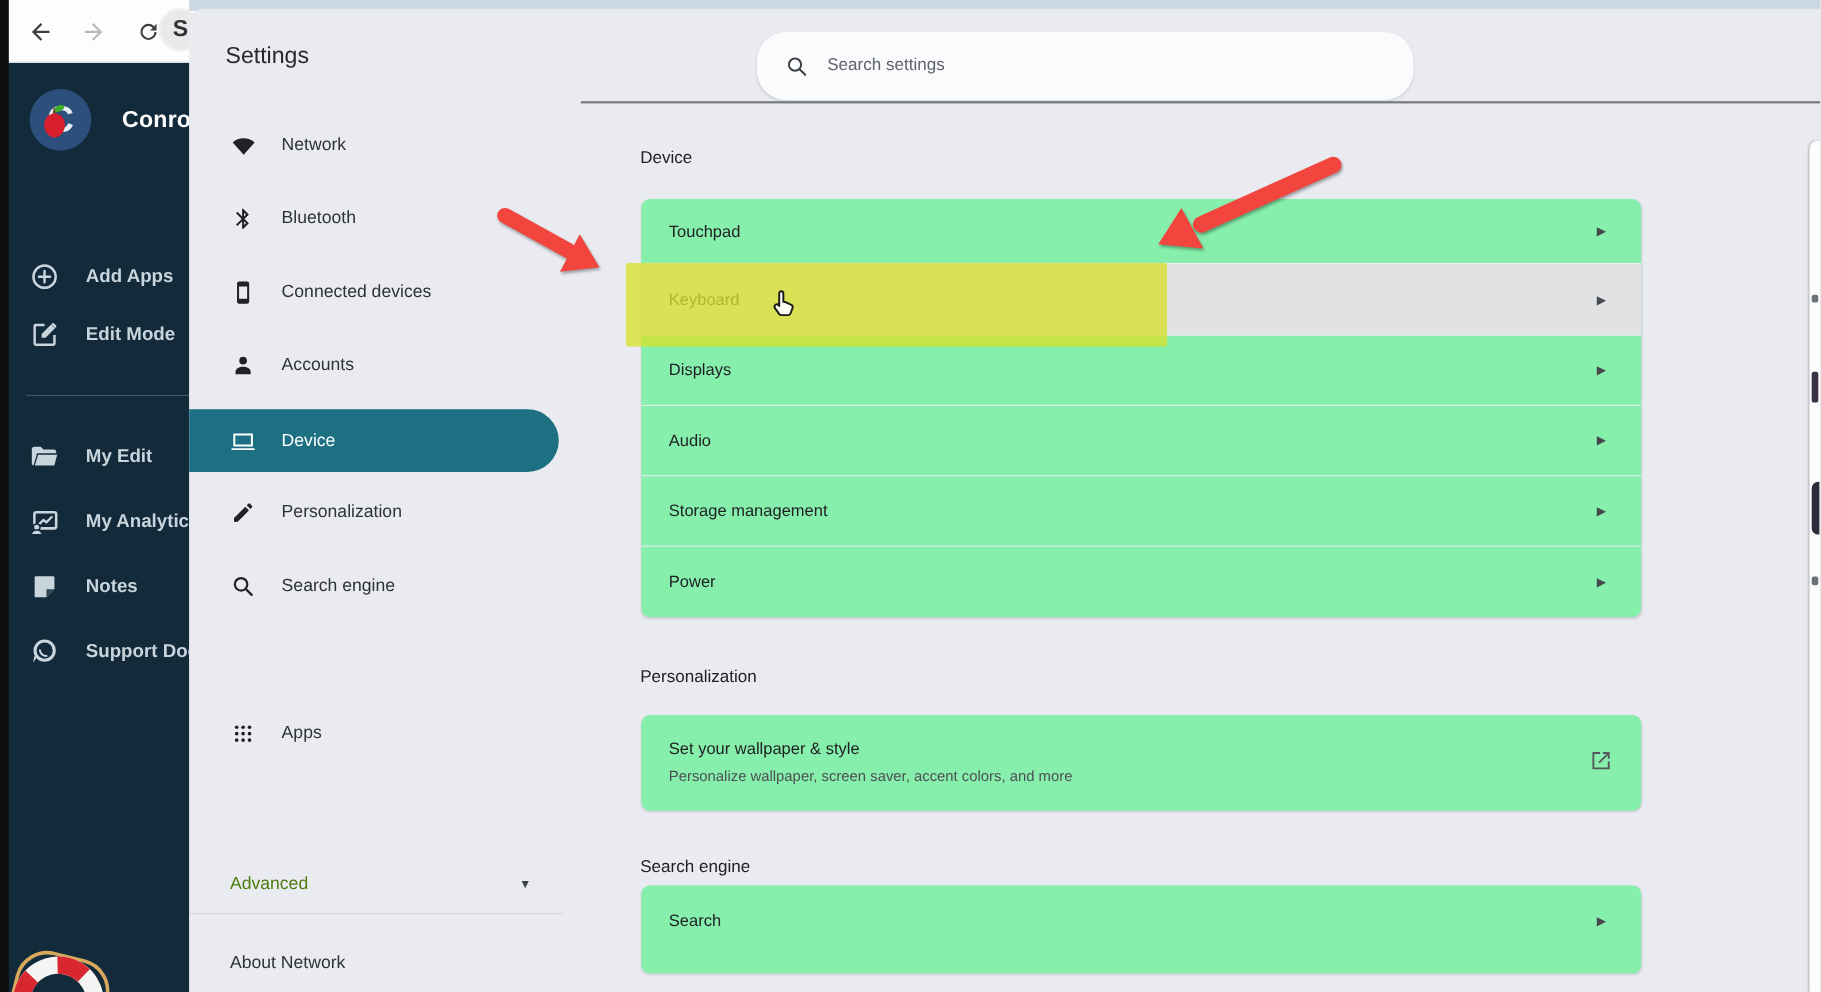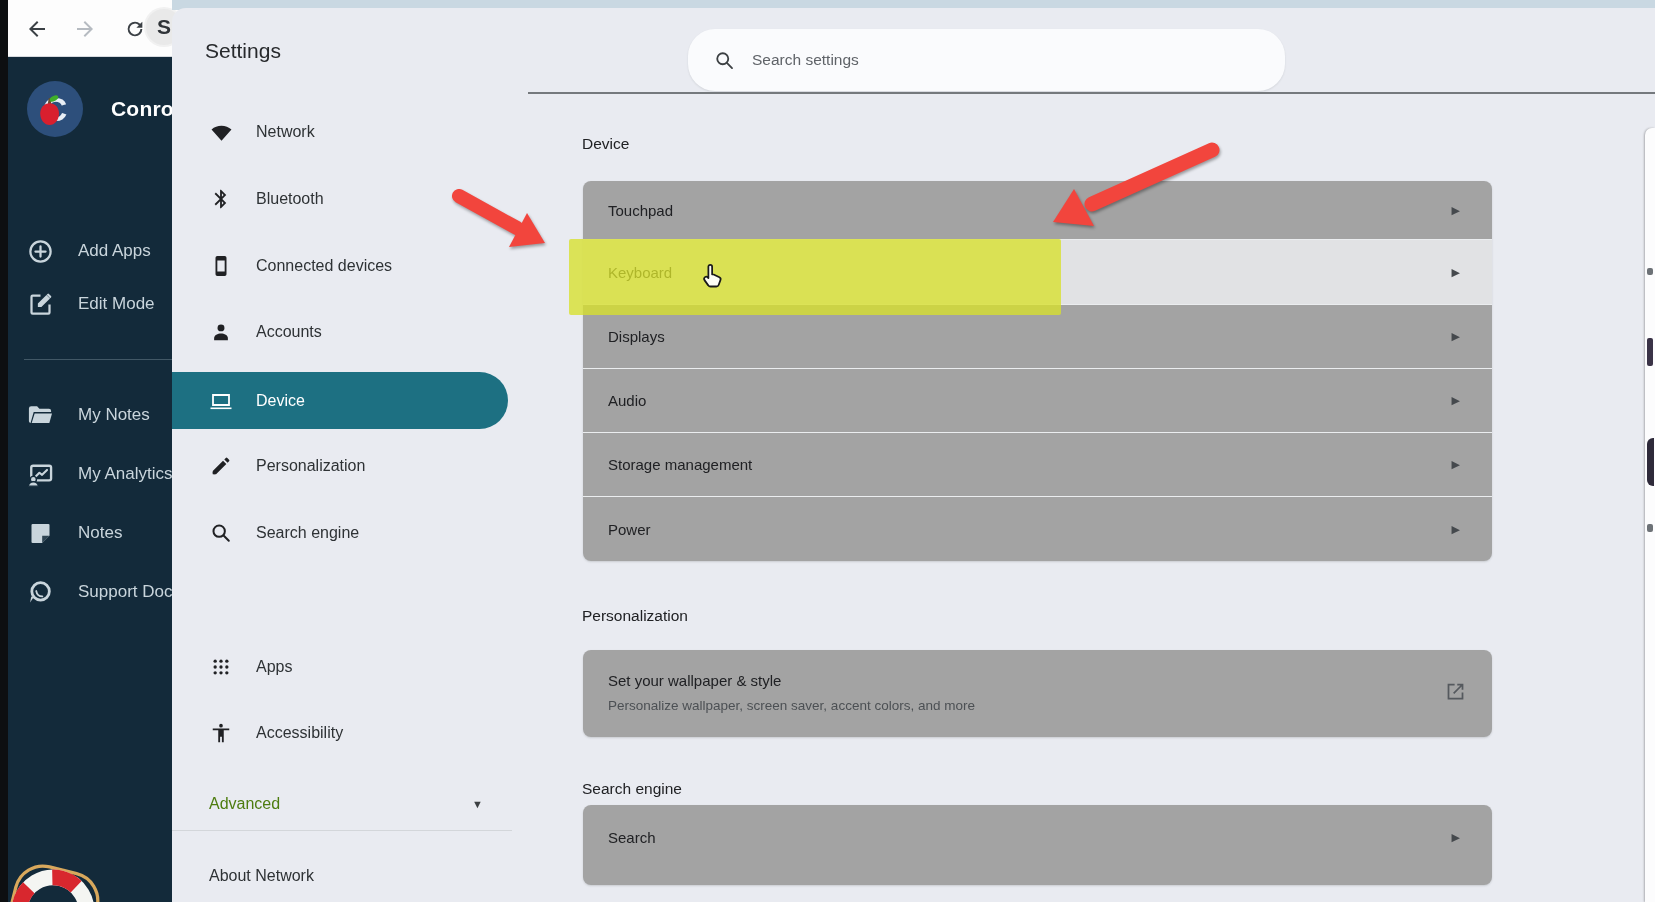--- a/index.html
+++ b/index.html
@@ -18,21 +18,21 @@
 
   
   .sidebar { position:absolute; left:0; top:57px; width:172px; height:845px; background:#132a3a; overflow:hidden; z-index:1; color:#ccd8de; }
   .brand-row { position:absolute; left:27px; top:24px; display:flex; align-items:center; white-space:nowrap; }
   .brand-logo { position:relative; width:56px; height:56px; border-radius:50%; background:#2d4f7b; flex:0 0 auto; }
   .brand-logo .c-glyph { position:absolute; left:0; top:0; width:56px; height:56px; display:flex; align-items:center; justify-content:center; color:#e8eef5; font-size:34px; font-weight:bold; }
   .brand-logo svg { position:absolute; left:6px; top:10px; }
   .brand-name { margin-left:28px; color:#fff; font-size:21px; font-weight:bold; letter-spacing:.2px; }
   .side-item { position:absolute; left:0; width:172px; height:48px; display:flex; align-items:center; cursor:pointer; }
   .side-item .ic { position:absolute; left:26px; width:28px; height:28px; display:flex; align-items:center; justify-content:center; }
-  .side-item .lbl { position:absolute; left:78px; font-size:17px; font-weight:400; color:#c9d5dc; white-space:nowrap; }
+  .side-item .lbl { position:absolute; left:78px; font-size:17px; font-weight:700; color:#c9d5dc; white-space:nowrap; }
   .side-divider { position:absolute; left:24px; right:0; top:302px; height:1px; background:rgba(190,210,220,.28); }
   .life-ring { position:absolute; left:-3px; top:800px; }
 
   
   .top-strip { position:absolute; left:172px; right:0; top:0; height:10px; background:#c9d8e2; z-index:2; }
   .panel { position:absolute; left:172px; top:8px; width:1483px; height:894px; background:#e9ebf1; border-top-left-radius:14px; z-index:3; }
   .settings-title { position:absolute; left:33px; top:31px; font-size:21px; color:#27292c; font-weight:500; }
   .search-pill { position:absolute; left:516px; top:21px; width:597px; height:62px; background:#fafbfd; border-radius:27px; box-shadow:0 1px 2px rgba(60,64,67,.12); display:flex; align-items:center; cursor:text; }
   .search-pill .mag { margin-left:26px; flex:0 0 auto; }
   .search-pill input { border:none; outline:none; background:transparent; margin-left:17px; font-size:15.5px; color:#3c4043; width:480px; font-family:"Liberation Sans", sans-serif; }
@@ -47,21 +47,21 @@
   .nav-item.selected .nlbl { color:#fff; }
   .adv-row { position:absolute; left:0; top:772px; width:320px; height:48px; display:flex; align-items:center; cursor:pointer; }
   .adv-row .nlbl { position:absolute; left:37px; font-size:16px; font-weight:500; color:#4d7c0f; }
   .adv-row .caret { position:absolute; left:300px; font-size:11px; color:#3c4043; }
   .nav-divider { position:absolute; left:0; top:822px; width:340px; height:1px; background:#d3d6da; }
   .about-row { position:absolute; left:0; top:848px; width:320px; height:40px; display:flex; align-items:center; cursor:pointer; }
   .about-row .nlbl { position:absolute; left:37px; font-size:16px; font-weight:500; color:#2e3235; }
 
   
   .sec-heading { position:absolute; left:410px; font-size:15.5px; color:#202124; }
-  .card { position:absolute; left:411px; width:909px; background:#a3a3a3; border-radius:8px; box-shadow:0 1px 2px rgba(60,64,67,.18); overflow:hidden; }
+  .card { position:absolute; left:411px; width:909px; background:#86efac; border-radius:8px; box-shadow:0 1px 2px rgba(60,64,67,.18); overflow:hidden; }
   .row { position:relative; display:flex; align-items:center; cursor:pointer; border-bottom:1px solid #ebedef; }
   .row:last-child { border-bottom:none; }
   .row .rlbl { margin-left:25px; font-size:15px; color:#202124; }
   .row .chev { position:absolute; right:32px; font-size:11px; color:#45494d; }
   .row.kb { background:#e1e2e4; }
   .pers-card-title { position:absolute; left:25px; top:22px; font-size:15px; color:#202124; }
   .pers-card-sub { position:absolute; left:25px; top:48px; font-size:13.5px; color:#4c5054; }
   .open-new { position:absolute; right:26px; top:31px; cursor:pointer; }
 
   
@@ -132,21 +132,21 @@
 
     <div class="side-divider"></div>
 
     <div class="side-item" style="top:334px">
       <span class="ic">
         <svg width="29" height="29" viewBox="0 0 24 24" fill="#c9d5dc">
             <path d="M2.5 6a2 2 0 0 1 2-2h5l2 2.2h8.2a1.8 1.8 0 0 1 1.8 1.8v1H6.6L3.9 18.5h-.2A1.7 1.7 0 0 1 2.5 17V6z"></path>
             <path d="M7.4 10.2h14.9l-2.3 8.3H4.9l2.5-8.3z"></path>
           </svg>
       </span>
-      <span class="lbl">My Notes</span>
+      <span class="lbl">My Edit</span>
     </div>
 
     <div class="side-item" style="top:393px">
       <span class="ic">
         <svg width="29" height="29" viewBox="0 0 24 24">
             <rect x="4.5" y="4.5" width="17" height="12.5" rx="1.6" fill="none" stroke="#c9d5dc" stroke-width="2"></rect>
             <path d="M8.5 13.5l3-3 2.3 1.8 4.2-4.2" fill="none" stroke="#c9d5dc" stroke-width="1.8" stroke-linecap="round" stroke-linejoin="round"></path>
             <circle cx="6.3" cy="16.2" r="2.6" fill="#c9d5dc" stroke="#132a3a" stroke-width="1.2"></circle>
             <path d="M1.8 22c.5-2.4 2.3-3.8 4.5-3.8s4 1.4 4.5 3.8z" fill="#c9d5dc" stroke="#132a3a" stroke-width="1.2"></path>
           </svg>
@@ -268,28 +268,20 @@
             <circle cx="19" cy="5" r="2"></circle>
             <circle cx="5" cy="12" r="2"></circle>
             <circle cx="12" cy="12" r="2"></circle>
             <circle cx="19" cy="12" r="2"></circle>
             <circle cx="5" cy="19" r="2"></circle>
             <circle cx="12" cy="19" r="2"></circle>
             <circle cx="19" cy="19" r="2"></circle>
           </svg>
         </span>
       <span class="nlbl">Apps</span>
-    </div>
-    <div class="nav-item" style="top:701px">
-      <span class="nic">
-          <svg width="22" height="22" viewBox="0 0 24 24">
-            <path d="M12 2a2 2 0 1 1 0 4 2 2 0 0 1 0-4zm9 7h-6v13h-2v-6h-2v6H9V9H3V7h18v2z" fill="#202124"></path>
-          </svg>
-        </span>
-      <span class="nlbl">Accessibility</span>
     </div>
 
     <div class="adv-row">
       <span class="nlbl">Advanced</span>
       <span class="caret">▼</span>
     </div>
     <div class="nav-divider"></div>
     <div class="about-row">
       <span class="nlbl">About Network</span>
     </div>

